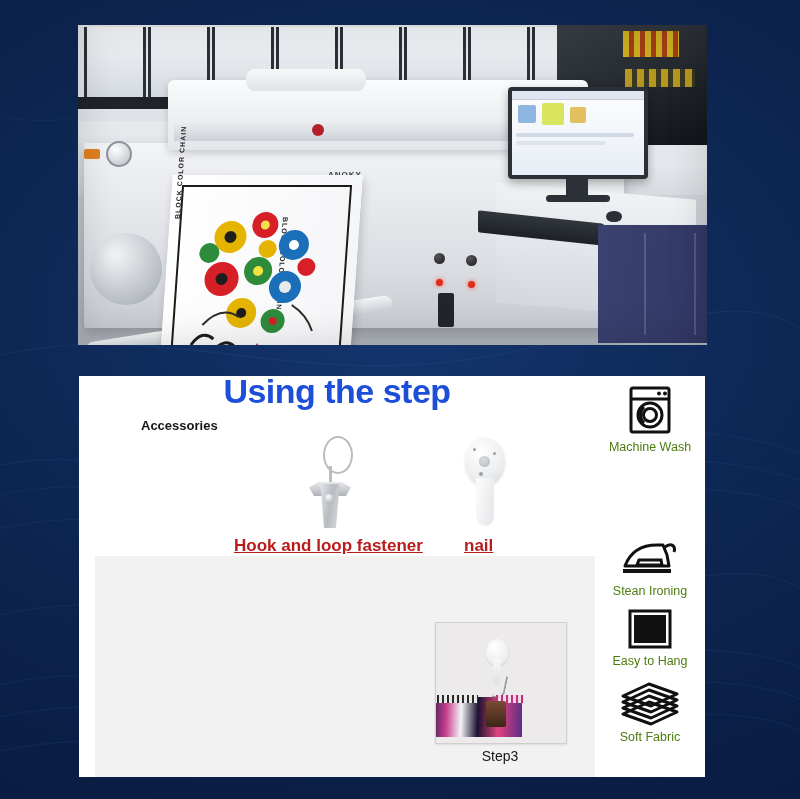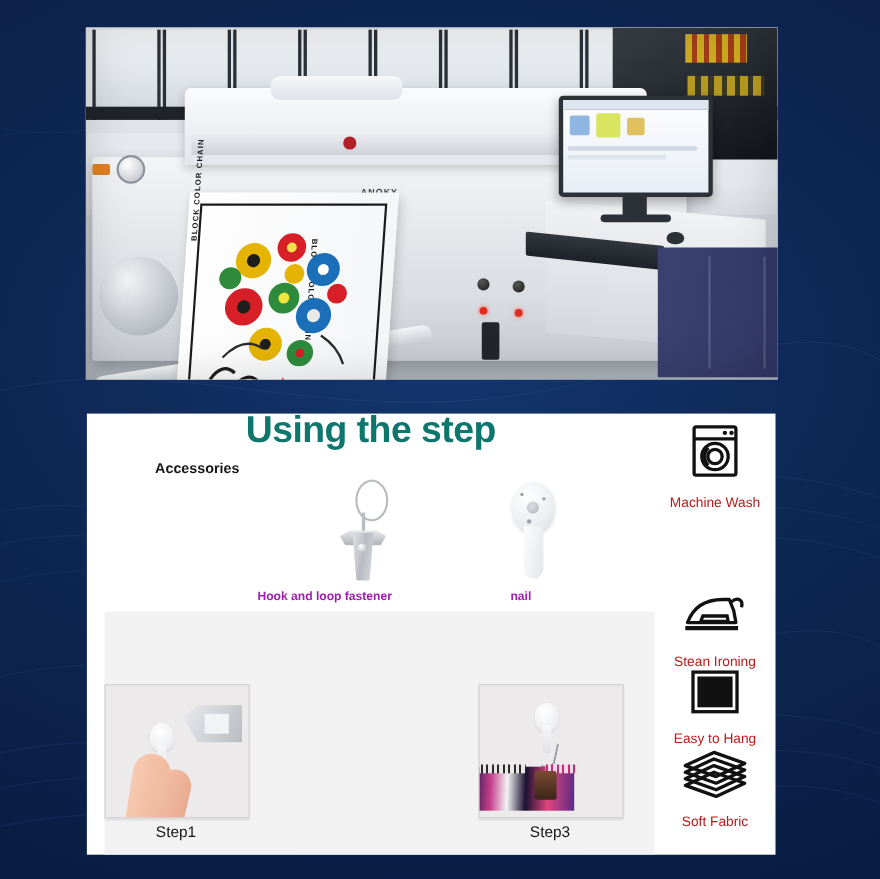--- a/index.html
+++ b/index.html
@@ -91,23 +91,23 @@
   .pl{position:absolute;width:7px;height:7px;border-radius:50%;background:#e02b1d;box-shadow:0 0 4px #ff5a42;}
   .keypad{position:absolute;left:360px;top:268px;width:16px;height:34px;background:#22262c;border-radius:2px;}
   .photoshade{position:absolute;inset:0;box-shadow:inset 0 0 42px rgba(0,0,0,.16);pointer-events:none;}
   
   #panel{
     position:absolute;left:79px;top:376px;width:626px;height:401px;
     background:#ffffff;overflow:hidden;
   }
   #panel-main{position:absolute;left:0;top:0;width:516px;height:401px;}
   .title{position:absolute;left:0;top:-4px;width:516px;text-align:center;
-    font-size:34px;font-weight:700;color:#0f766e;letter-spacing:-.5px;}
+    font-size:34px;font-weight:700;color:#1d4ed8;letter-spacing:-.5px;}
   .acc-label{position:absolute;left:62px;top:42px;font-size:13px;font-weight:700;color:#161616;}
-  .acc-cap{position:absolute;font-size:11px;font-weight:700;color:#a21caf;white-space:nowrap;}
+  .acc-cap{position:absolute;font-size:17px;font-weight:700;color:#b91c1c;white-space:nowrap;text-decoration:underline;}
   
   .clip-wrap{position:absolute;left:218px;top:60px;width:74px;height:96px;}
   .clip-loop{position:absolute;left:26px;top:0;width:26px;height:34px;border:2px solid #b9bcc1;
     border-radius:50%;background:transparent;}
   .clip-stem{position:absolute;left:32px;top:30px;width:3px;height:22px;background:#b9bcc1;}
   .clip-body{position:absolute;left:18px;top:48px;width:30px;height:44px;
     background:linear-gradient(100deg,#f1f2f4,#b8bcc2 50%,#e6e8ea);
     clip-path:polygon(18% 0%,82% 0%,70% 100%,30% 100%);}
   .clip-jaw{position:absolute;left:12px;top:46px;width:42px;height:14px;
     background:linear-gradient(#e9eaec,#aeb2b8);clip-path:polygon(0 40%,22% 0,78% 0,100% 40%,88% 100%,12% 100%);}
@@ -155,21 +155,21 @@
     background:linear-gradient(#7a4a33,#3c2518);border-radius:2px;}
   .artstrip{position:absolute;left:-6px;top:74px;width:92px;height:40px;
     background:linear-gradient(92deg,#2b1a4d 0%,#c83f8e 18%,#f2f3f5 34%,#1b1230 52%,#e0447e 74%,#5b2c86 100%);}
   .coil{position:absolute;left:-4px;top:72px;width:46px;height:8px;
     background:repeating-linear-gradient(90deg,#2b2b2b 0 2px,#e8e8e8 2px 5px);}
   .coil2{position:absolute;left:60px;top:72px;width:28px;height:8px;
     background:repeating-linear-gradient(90deg,#c0307a 0 2px,#f0d8e6 2px 5px);}
   
   #icon-col{position:absolute;left:516px;top:0;width:110px;height:401px;}
   .icon-cell{position:absolute;left:0;width:110px;text-align:center;}
-  .icon-cap{font-size:12.5px;color:#b91c1c;margin-top:14px;}
+  .icon-cap{font-size:12.5px;color:#4d7c0f;margin-top:4px;}
   .icon-svg{display:block;margin:0 auto;}
 </style>
 </head>
 <body>
 
 <div id="stage">
 
   <svg class="wave" viewBox="0 0 800 799" preserveAspectRatio="none">
     <g fill="none" stroke="#2f5e9e" stroke-opacity="0.16" stroke-width="1.2">
       <path d="M-20 470 C 120 430, 230 520, 420 470 S 720 420, 820 460"></path>
@@ -302,31 +302,20 @@
         <div class="nail-h3"></div>
         <div class="nail-h4"></div>
         <div class="nail-body"></div>
       </div>
       <div class="acc-cap" style="left:385px;top:160px;">nail</div>
 
       <div class="steps-band"></div>
 
       <div class="step-row">
 
-        <div class="step" style="left:0;">
-          <div class="step-img">
-            <div class="mini-nail"></div>
-            <div class="mini-tail"></div>
-            <div class="tool"></div>
-            <div class="tool-hole"></div>
-            <div class="finger"></div>
-            <div class="finger2"></div>
-          </div>
-          <div class="step-cap">Step1</div>
-        </div>
 
 
         <div class="step" style="left:340px;">
           <div class="step-img">
             <div class="mini-nail" style="left:50px;top:16px;"></div>
             <div class="mini-tail" style="left:57px;top:36px;"></div>
             <div class="mini-hook" style="left:58px;top:52px;"></div>
             <div class="artstrip"></div>
             <div class="coil"></div>
             <div class="coil2"></div>

